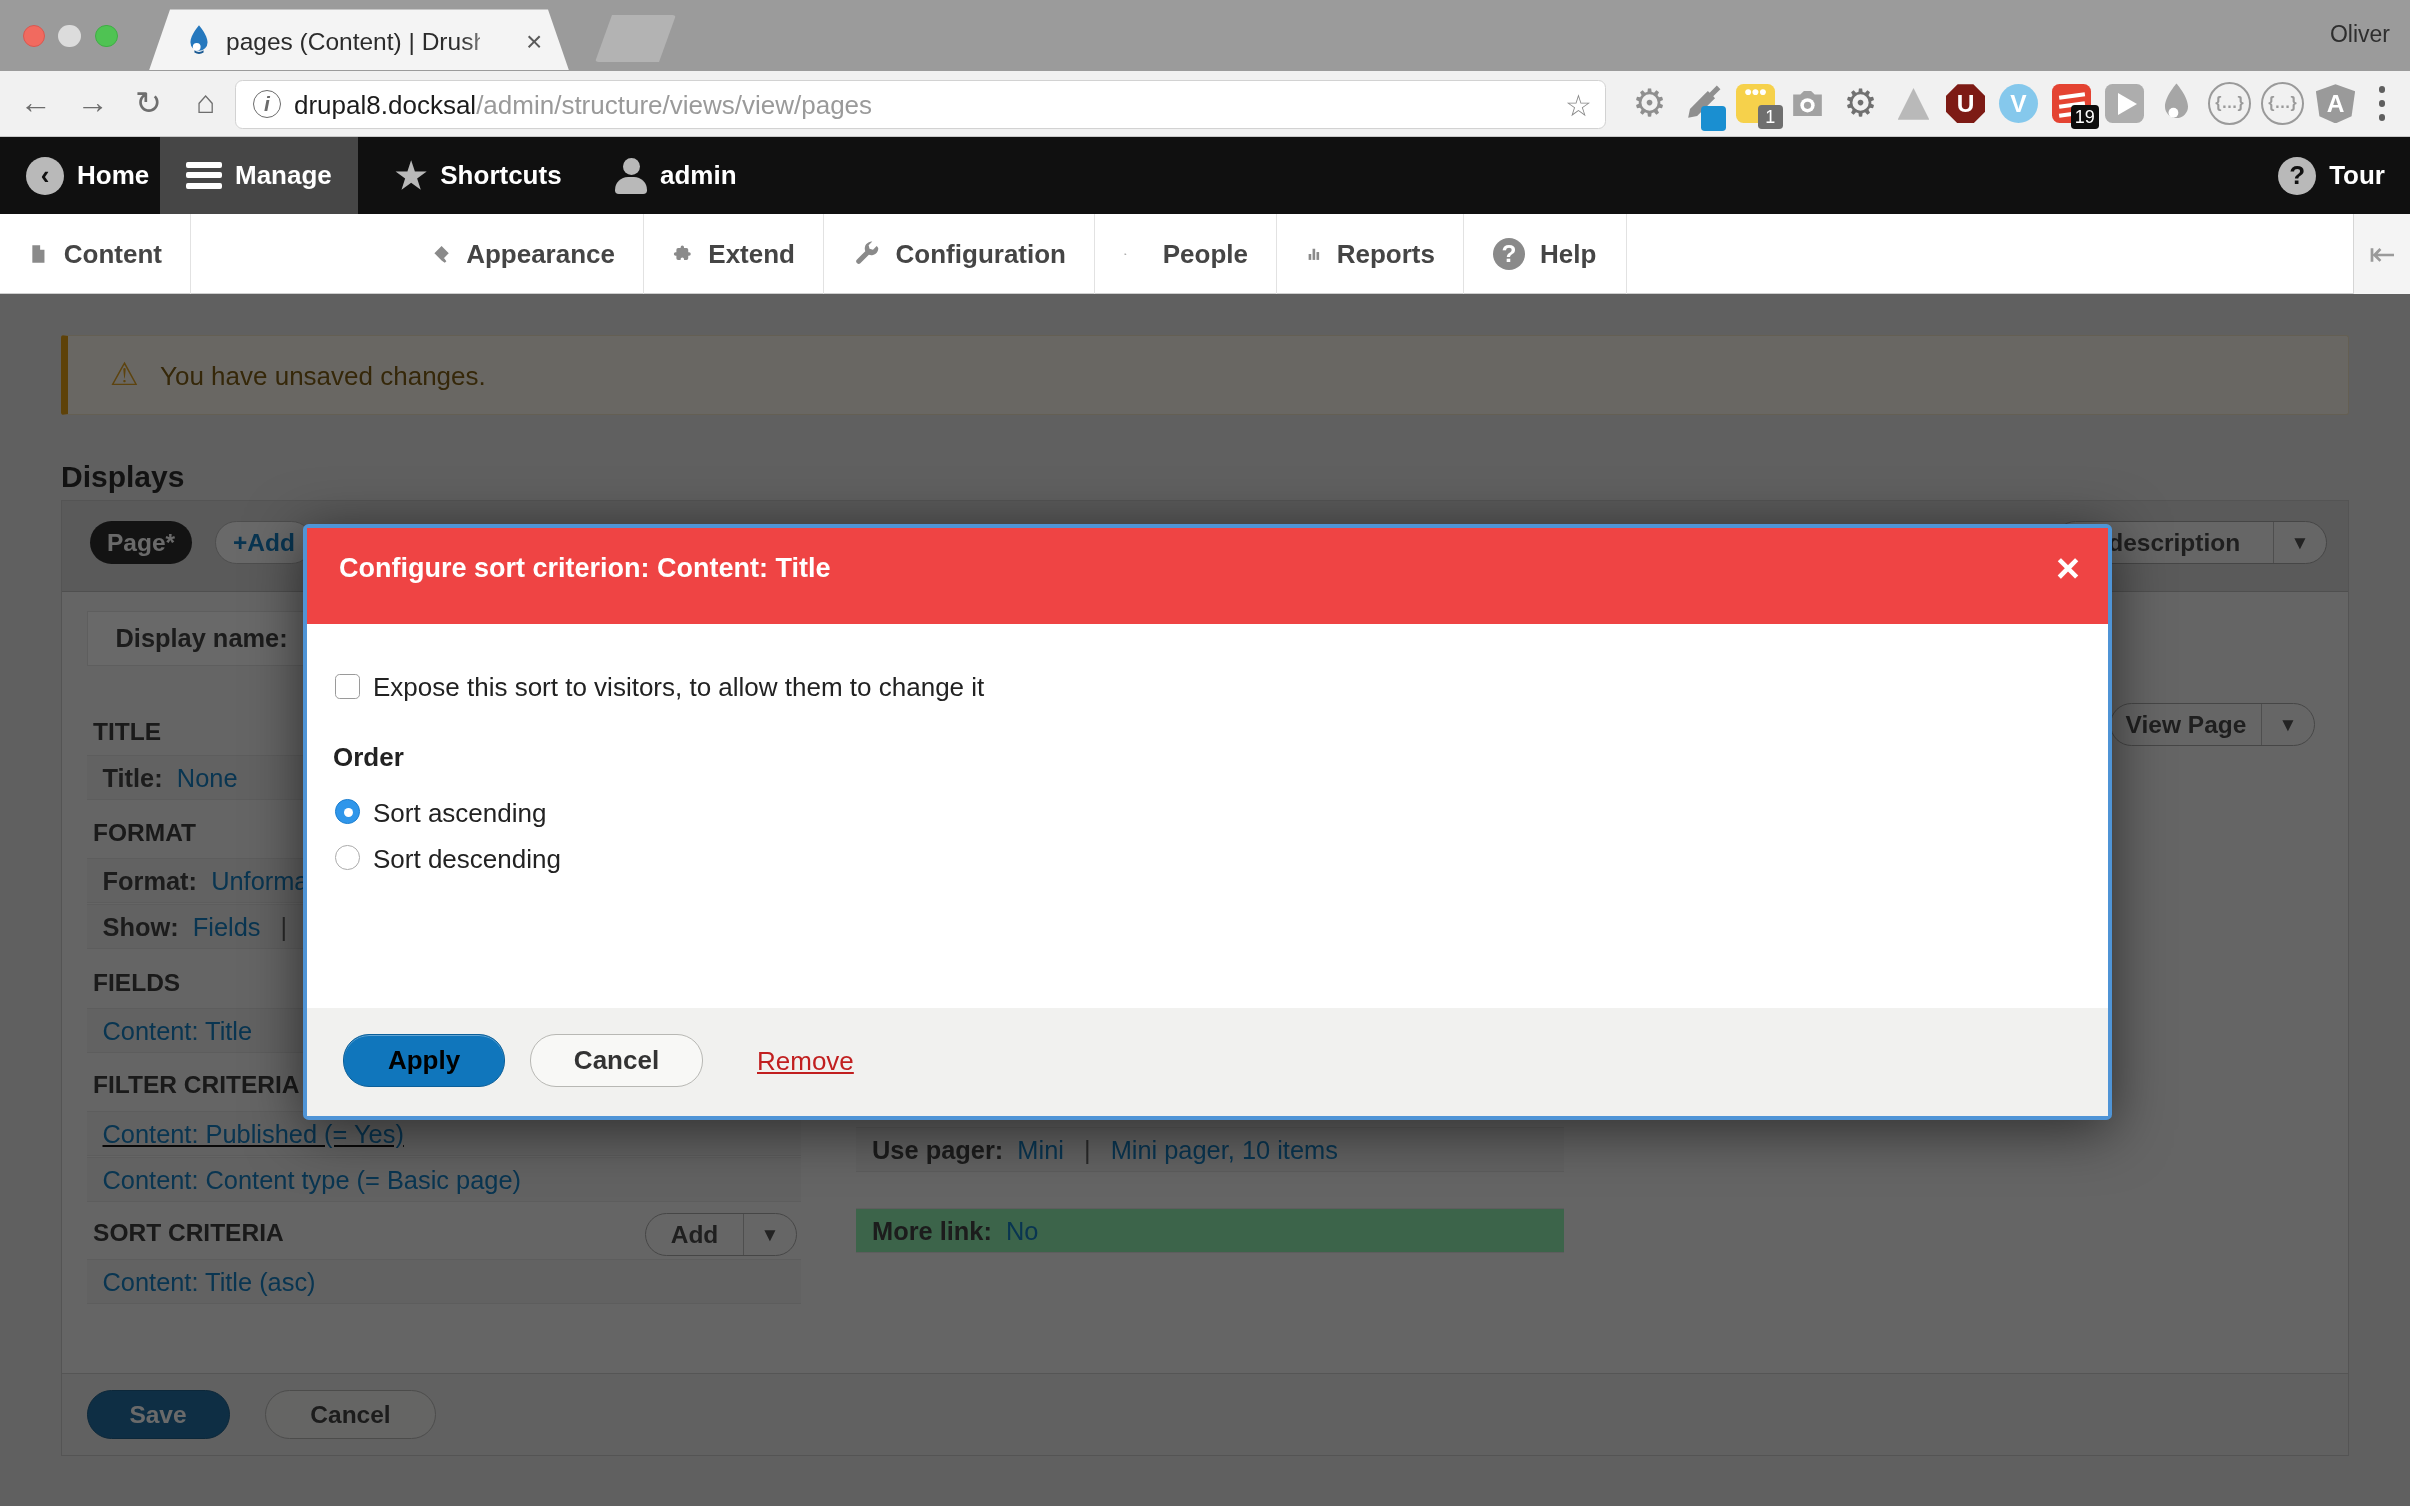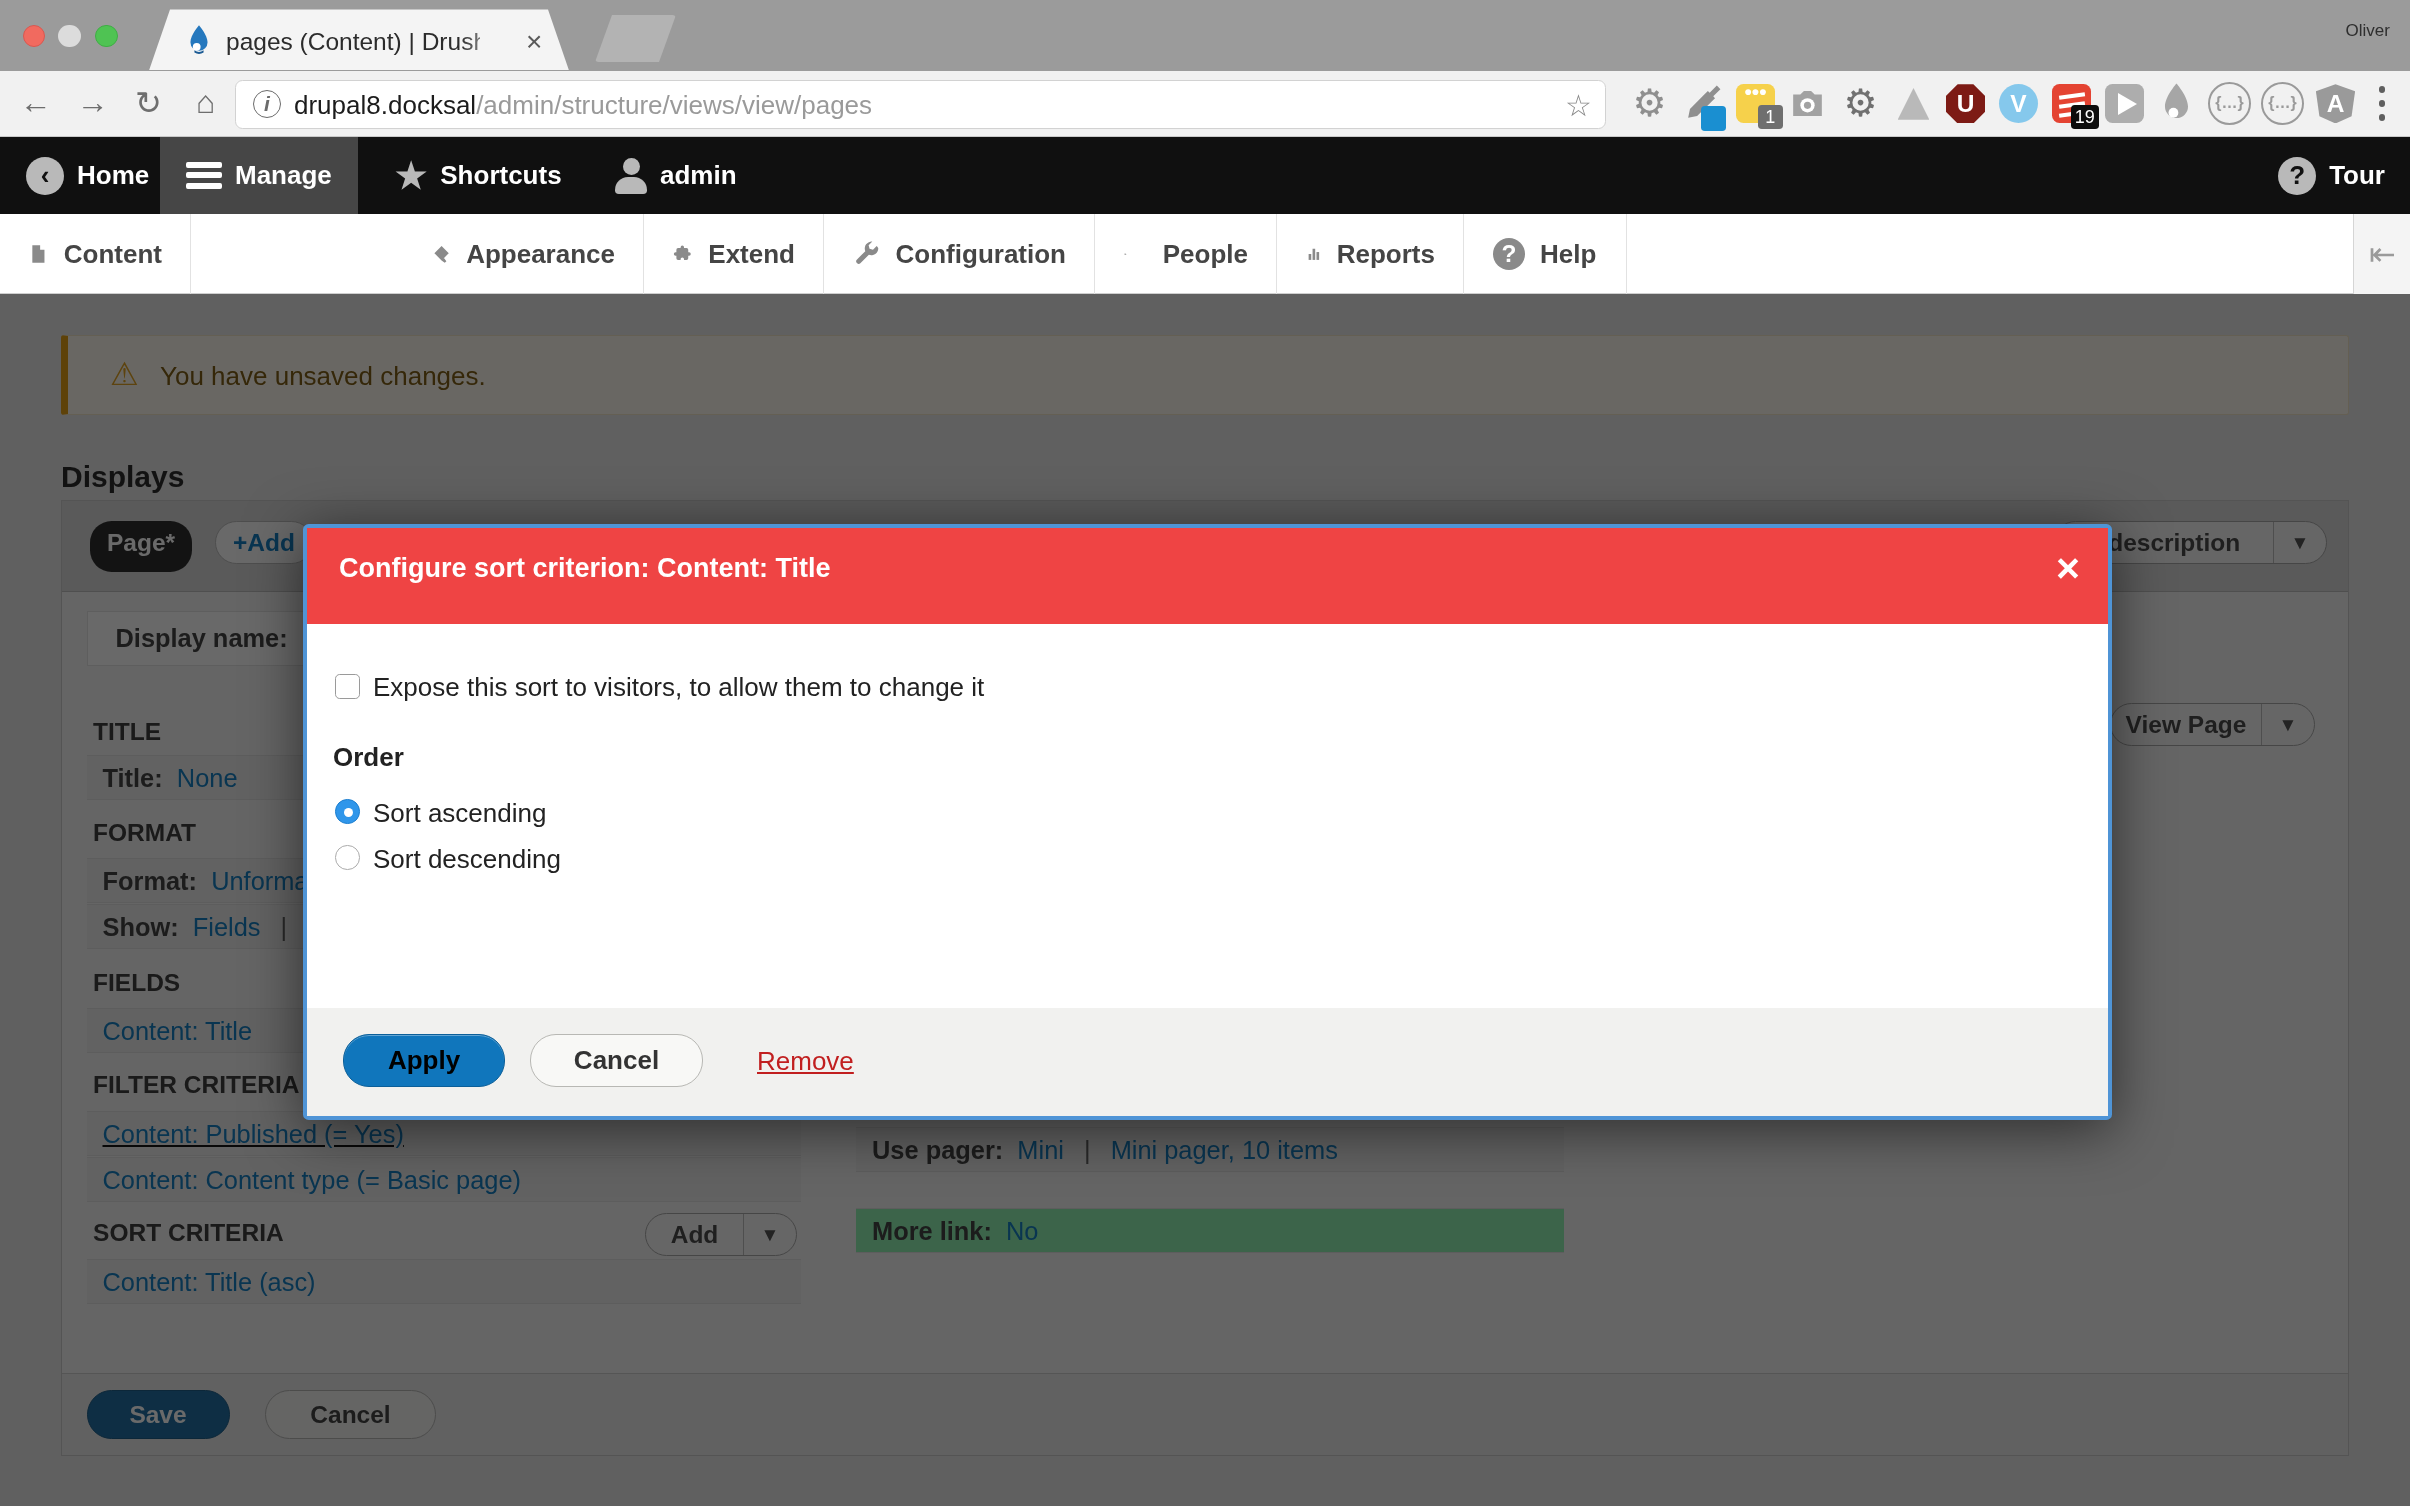--- a/index.html
+++ b/index.html
@@ -16,21 +16,21 @@
   .tab { position:absolute; left:149px; top:9.4px; width:420px; height:61px; background:#f4f4f4;
          clip-path:polygon(21px 0, calc(100% - 21px) 0, 100% 100%, 0 100%); }
   .tab-favicon { position:absolute; left:36px; top:15px; width:28px; height:32px; }
   .tab-title { position:absolute; left:77px; top:19px; font-size:24.5px; color:#2c2c2c; white-space:nowrap;
                max-width:254px; overflow:hidden; }
   .tab-fade { position:absolute; left:311px; top:13px; width:66px; height:41px;
               background:linear-gradient(90deg, rgba(244,244,244,0), #f4f4f4 80%); }
   .tab-close { position:absolute; left:377px; top:17px; font-size:28px; color:#5a5a5a; cursor:pointer; }
   .newtab-stub { position:absolute; left:595px; top:15px; width:81px; height:47px; background:#b3b3b3;
                  clip-path:polygon(17px 0, 100% 0, calc(100% - 17px) 100%, 0 100%); border-radius:3.8px; }
-  .profile-name { position:absolute; right:21px; top:21px; font-size:17px; color:#2e2e2e; }
+  .profile-name { position:absolute; right:21px; top:21px; font-size:23px; color:#2e2e2e; }
 
   .navbar { position:absolute; left:0; top:71px; width:2411px; height:66px; background:#f1f1f1;
             border-bottom:1.9px solid #c9c9c9; }
   .nav-ico { position:absolute; top:13px; font-size:32px; color:#6e6e6e; width:41px; text-align:center; }
   .urlbar { position:absolute; left:235px; top:8.5px; width:1371px; height:49px; background:#ffffff;
             border:0.9px solid #d2d2d2; border-radius:7.5px; }
   .url-info { position:absolute; left:17px; top:9.4px; width:28px; height:28px; border:1.9px solid #6b6b6b;
               border-radius:50%; color:#6b6b6b; font-size:21px; line-height:25.4px; text-align:center; font-style:italic; font-weight:bold; }
   .url-text { position:absolute; left:58px; top:9.4px; font-size:26px; white-space:nowrap; }
   .url-host { color:#1c1c1c; }
@@ -90,21 +90,21 @@
              border:0.9px solid #f0e3c2; border-left:7.5px solid #e09600; border-radius:2.8px; }
   .warn-tri { position:absolute; left:42px; top:19px; font-size:32px; color:#dd9a10; }
   .warn-text { position:absolute; left:92px; top:24.5px; font-size:26px; color:#745000; }
   .page-h1 { position:absolute; left:61px; top:166px; font-size:30px; font-weight:bold; color:#1a1a1a; }
 
   .panel { position:absolute; left:61px; top:206px; width:2288px; height:956px; background:#f2f2f2;
            border:0.9px solid #c6c6c6; }
   .panel-head { position:absolute; left:0; top:0; width:100%; height:91px; background:#d4d4d4;
                 border-bottom:0.9px solid #b9b9b9; }
   .pill { border-radius:21.7px; font-size:24.5px; font-weight:bold; text-align:center; cursor:pointer; }
-  .page-tab { position:absolute; left:28px; top:20px; width:102px; height:51px; background:#1c1c1c;
+  .page-tab { position:absolute; left:28px; top:20px; width:102px; height:43px; background:#1c1c1c;
               color:#fff; line-height:43px; }
   .add-display { position:absolute; left:153px; top:20px; width:98px; height:43px; background:#fcfcfc;
                  border:0.9px solid #b5b5b5; color:#0074bd; line-height:41px; }
   .blue-plus { color:#0074bd; font-weight:bold; }
 
   .dn-row { position:absolute; left:24.5px; top:110px; width:1478px; height:55px; background:#fbfbfb;
             border:0.9px solid #e0e0e0; font-size:25.4px; line-height:53px; padding-left:28px; white-space:nowrap; overflow:hidden; }
   .lbl { font-weight:bold; color:#333; }
   .lnk { color:#0074bd; cursor:pointer; text-decoration:none; }
   .sep { color:#555; padding:0 13px; }

